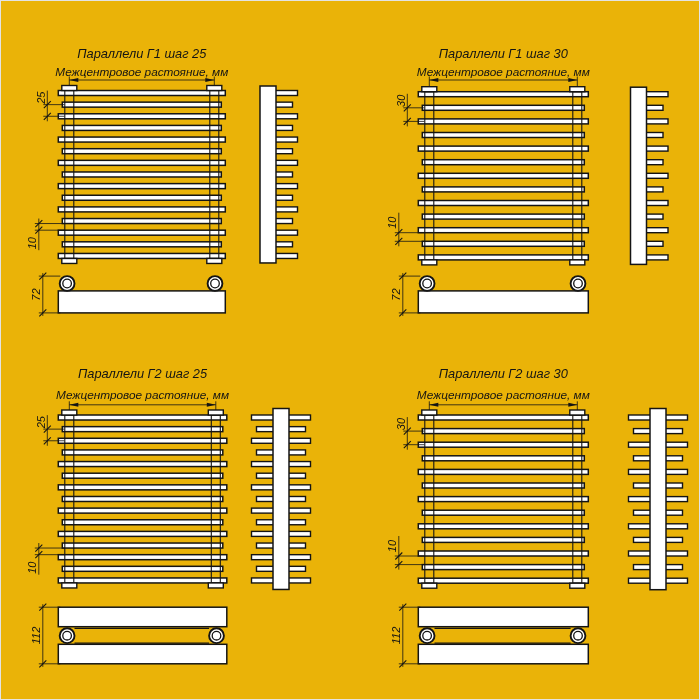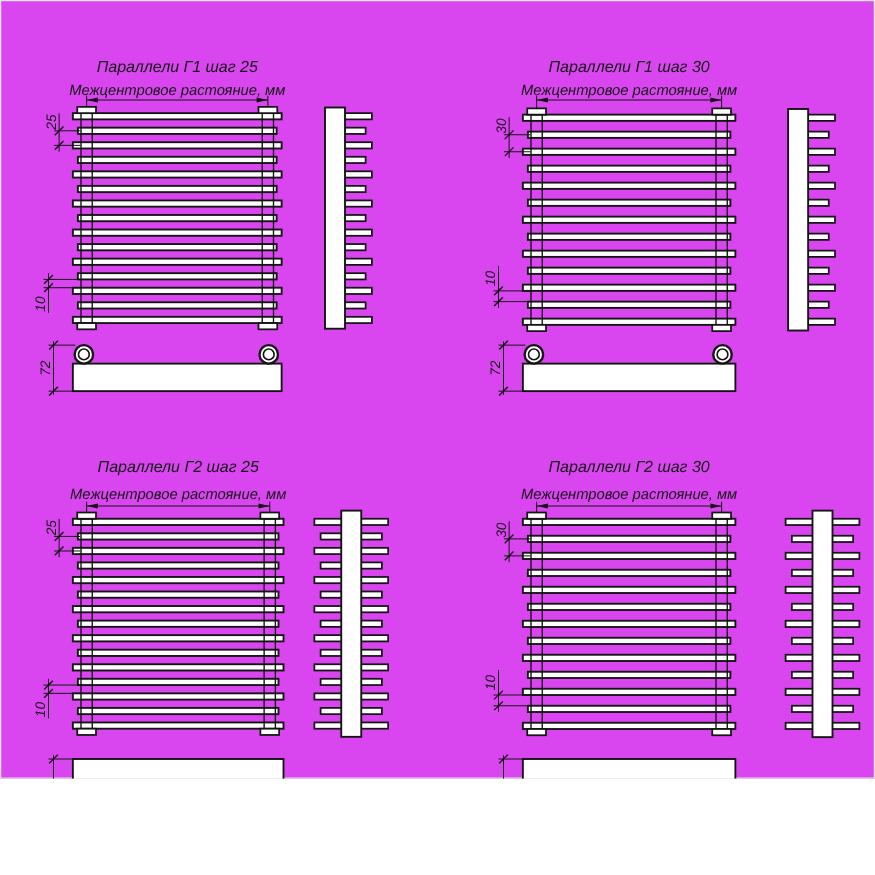--- a/index.html
+++ b/index.html
@@ -1,16 +1,16 @@
 <!DOCTYPE html>
 <html><head>
 <meta charset="utf-8">
 <style>
   html,body{margin:0;padding:0;background:#fff;}
-  #canvas{position:relative;width:700px;height:623px;background:#d946ef;
+  #canvas{position:relative;width:700px;height:700px;background:#eab308;
           box-shadow:inset 0 0 0 1px #e3e3e3;overflow:hidden;}
   svg text{font-family:"Liberation Sans","DejaVu Sans",sans-serif;font-style:italic;}
 </style>
 </head>
 <body>
 
 <div id="canvas">
   <svg id="drawing" width="700" height="700" viewBox="0 0 700 700">
       <g>
         <text x="141.8" y="57.5" font-size="12.8" text-anchor="middle" fill="#141414">Параллели Г1 шаг 25</text>

